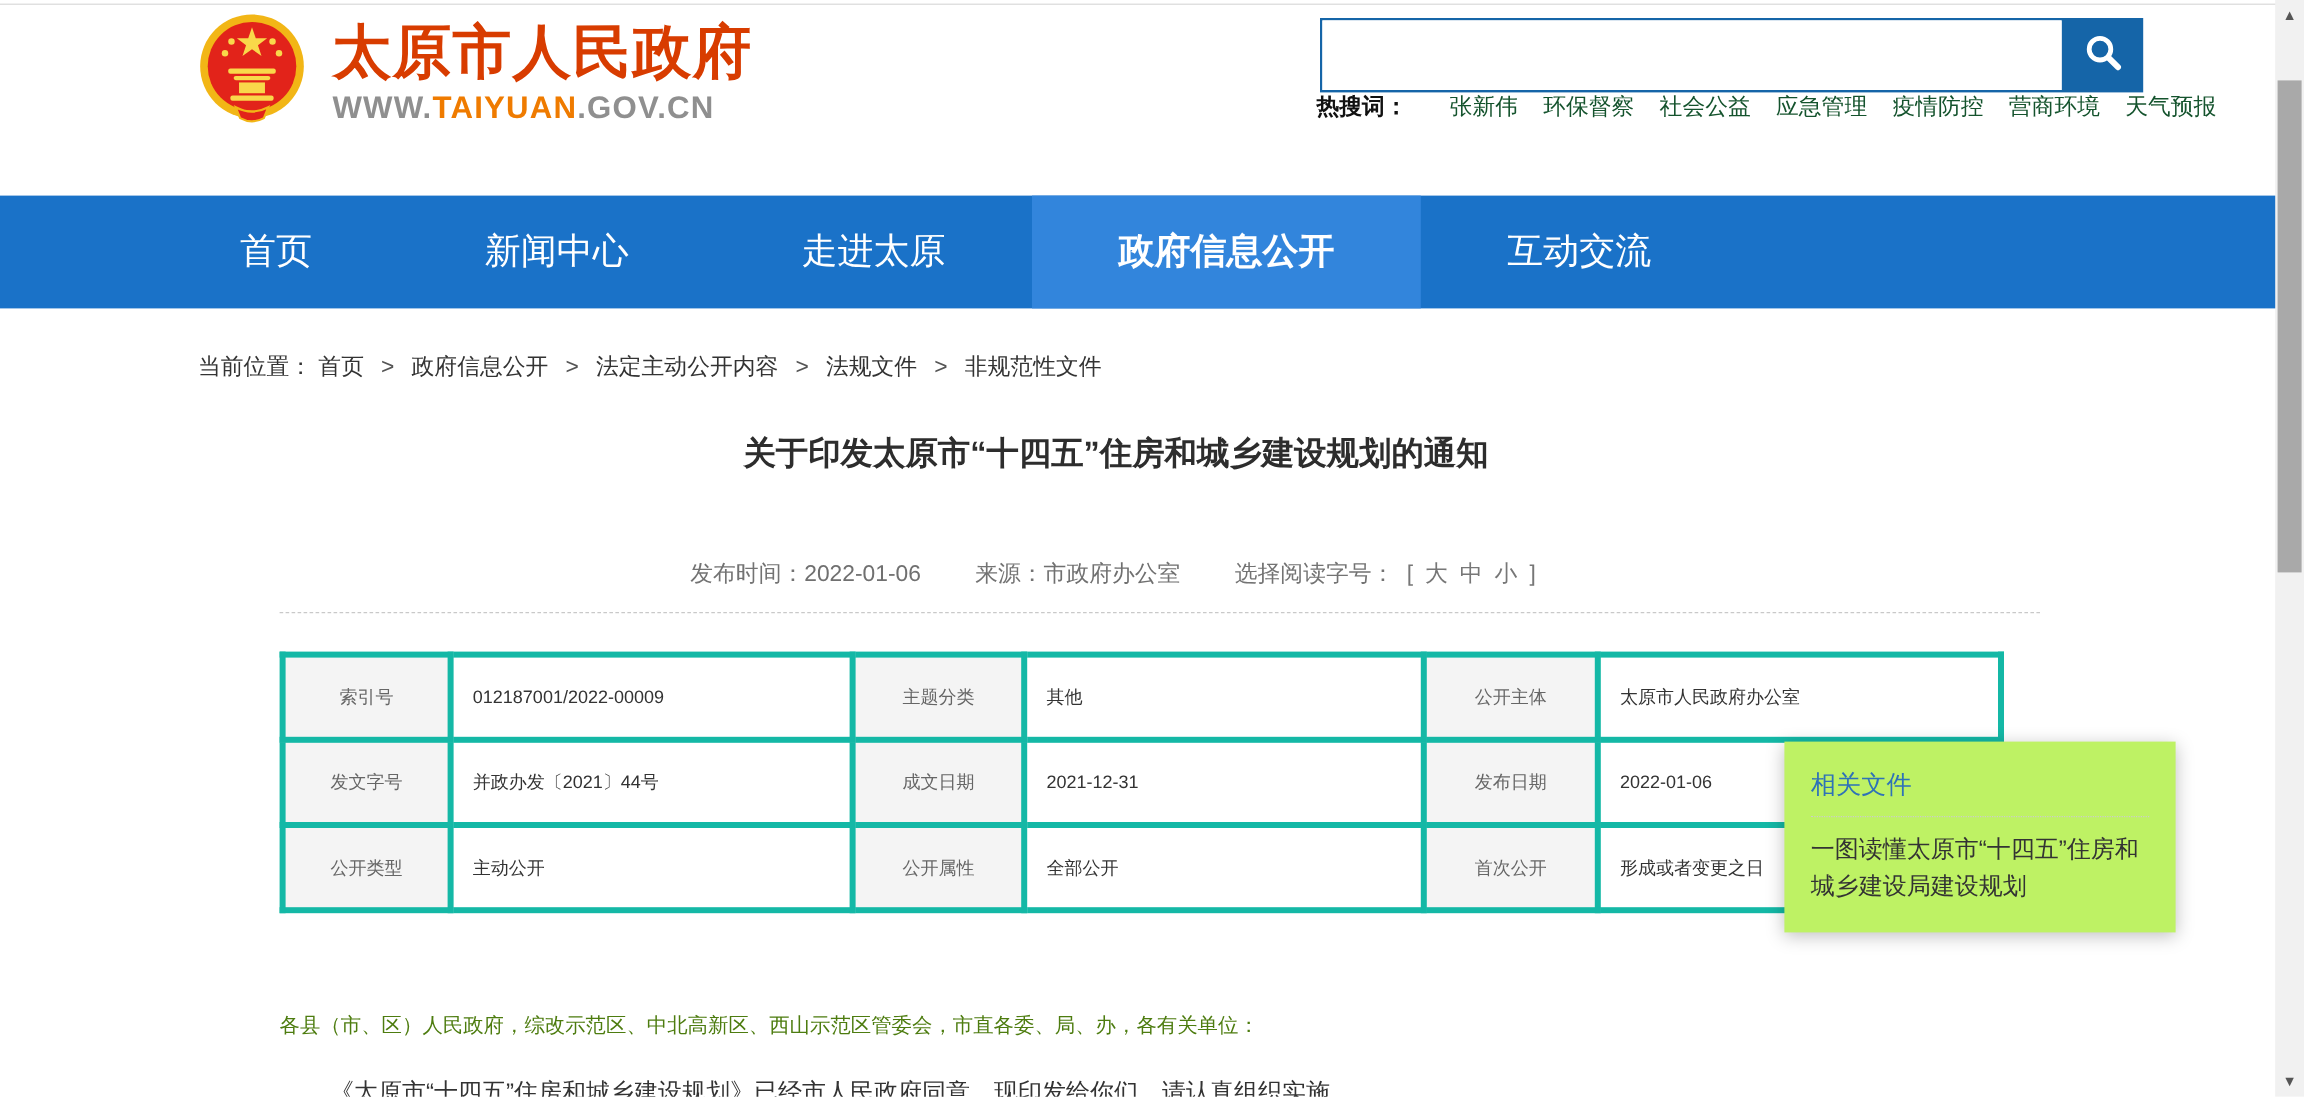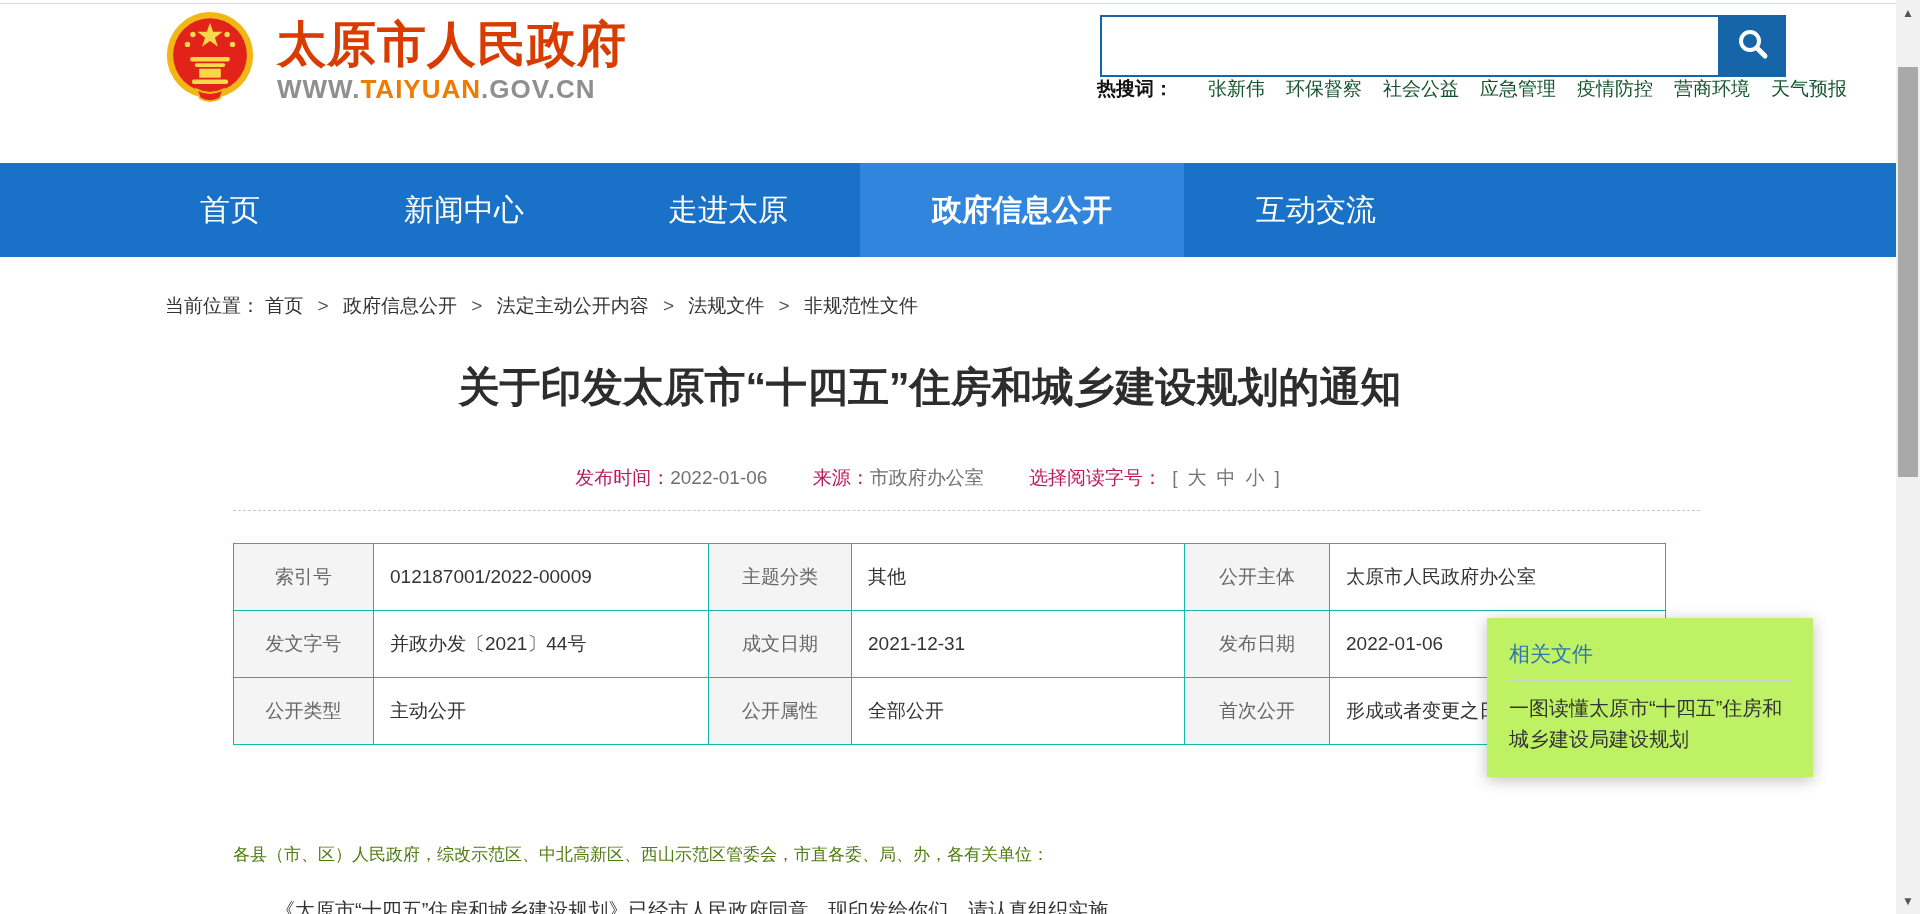--- a/index.html
+++ b/index.html
@@ -33,30 +33,30 @@
   .nav-inner{position:absolute;left:128px;top:0;height:94px;display:flex;}
   .nav-item{line-height:94px;padding:0 72px;font-size:30px;color:#fff;cursor:pointer;white-space:nowrap;}
   .nav-item.active{background:#3285dc;font-weight:bold;}
 
   
   .breadcrumb{left:165px;top:293px;font-size:19px;color:#333;white-space:nowrap;}
   .breadcrumb .sep{margin:0 9px;color:#555;}
   .breadcrumb a{color:#333;text-decoration:none;cursor:pointer;}
 
   
-  .article-title{left:165px;top:360px;width:1530px;text-align:center;font-size:41px;font-weight:bold;color:#2d2d2d;}
+  .article-title{left:165px;top:360px;width:1530px;text-align:center;font-size:27px;font-weight:bold;color:#2d2d2d;}
   .meta{left:165px;top:465px;width:1530px;text-align:center;font-size:19px;color:#707070;white-space:nowrap;}
   .meta .grp{margin:0 20px;}
-  .meta .lab{color:#be185d;}
+  .meta .lab{color:#737373;}
   .meta .sizes span{margin:0 5px;cursor:pointer;color:#777;}
   .dashed{left:233px;top:510px;width:1467px;height:0;border-top:1px dashed #c9c9c9;}
 
   
   table.info{position:absolute;left:233px;top:543px;width:1432px;border-collapse:collapse;table-layout:fixed;}
-  table.info td{border:1px solid #14b8a6;height:64px;font-size:19px;}
+  table.info td{border:5px solid #14b8a6;height:64px;font-size:15px;}
   td.lbl{background:#f4f4f4;color:#666;text-align:center;}
   td.val{color:#333;padding-left:16px;white-space:nowrap;overflow:hidden;}
 
   
   .para1{left:233px;top:843px;width:1440px;font-size:17px;color:#4d7c0f;}
   .para2{left:233px;top:897px;width:1440px;font-size:20px;color:#333;text-indent:42px;}
 
   
   .popup{left:1487px;top:618px;width:326px;height:159px;background:#bef264;box-sizing:border-box;
     box-shadow:0 3px 14px rgba(0,0,0,0.25);padding:22px 22px 0 22px;z-index:5;}

